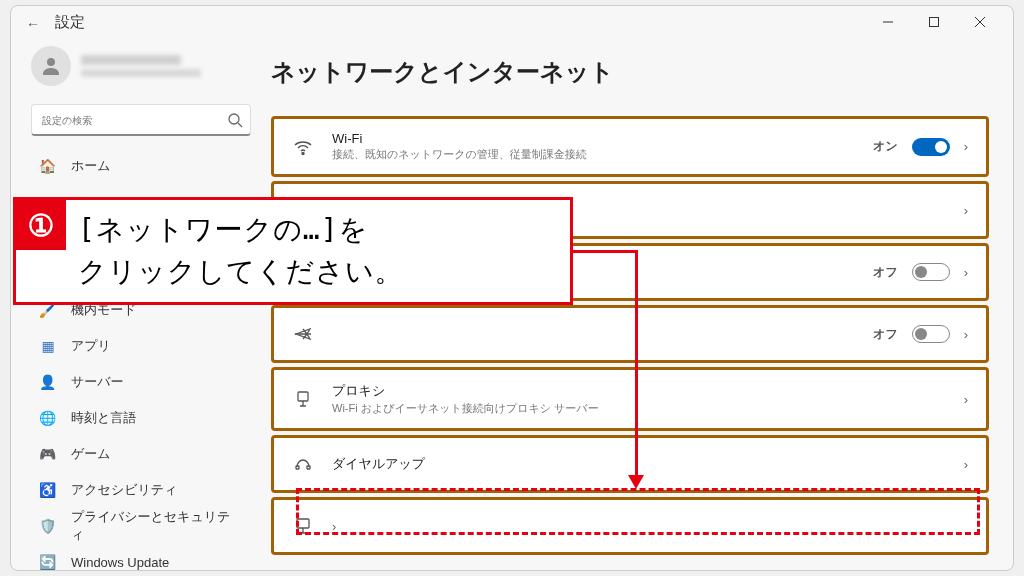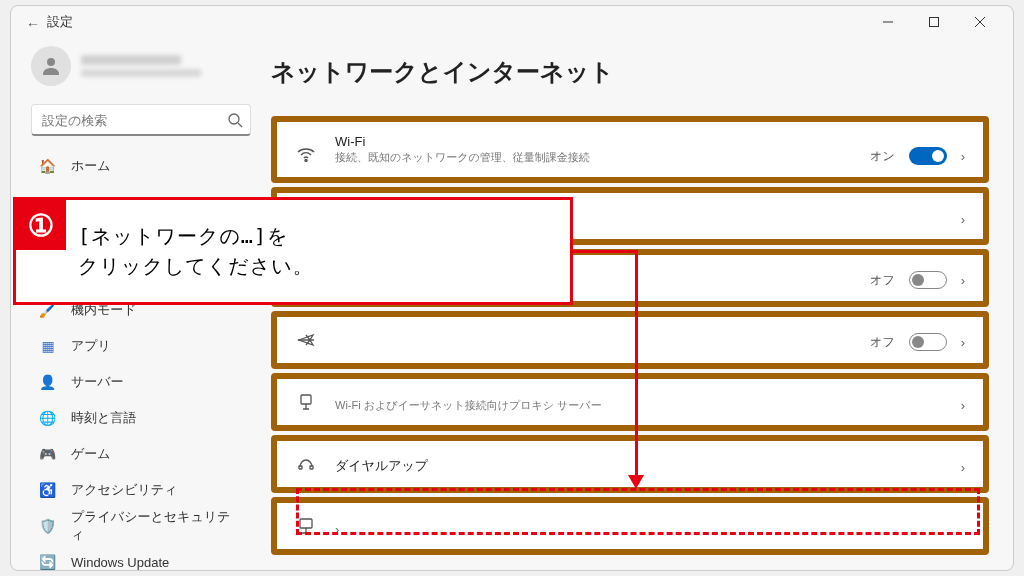--- a/index.html
+++ b/index.html
@@ -1,57 +1,57 @@
 <!DOCTYPE html>
 <html><head>
 <meta charset="utf-8">
 <style>
 * { margin: 0; padding: 0; box-sizing: border-box; font-family: 'Yu Gothic UI', 'Meiryo', sans-serif; }
 body { background: #f0f0f0; width: 1024px; height: 576px; overflow: hidden; position: relative; }
 .window { background: #f7f7f7; border: 1px solid #ccc; border-radius: 8px; width: 1004px; height: 566px; margin: 5px 10px; position: relative; overflow: hidden; }
 .titlebar { height: 32px; display: flex; align-items: center; padding: 0 10px; }
 .back-btn { width: 24px; height: 24px; display: flex; align-items: center; justify-content: center; font-size: 14px; color: #555; cursor: pointer; }
-.title { font-size: 13px; color: #333; margin-left: 2px; }
+.title { font-size: 15px; color: #333; margin-left: 10px; }
 .win-controls { margin-left: auto; display: flex; gap: 0; }
 .win-btn { width: 46px; height: 32px; display: flex; align-items: center; justify-content: center; color: #333; font-size: 10px; }
 .content { display: flex; height: calc(100% - 32px); }
 .sidebar { width: 250px; padding: 0 10px 0 20px; }
 .profile { display: flex; align-items: center; height: 56px; margin-bottom: 10px; }
 .avatar { width: 40px; height: 40px; border-radius: 50%; background: #e0e0e0; display: flex; align-items: center; justify-content: center; }
 .avatar svg { width: 24px; height: 24px; fill: #888; }
 .profile-text { margin-left: 10px; }
 .profile-name { width: 100px; height: 10px; background: #d0d0d0; border-radius: 2px; filter: blur(2px); margin-bottom: 4px; }
 .profile-mail { width: 120px; height: 8px; background: #d8d8d8; border-radius: 2px; filter: blur(2px); }
 .search-box { position: relative; margin-bottom: 12px; }
-.search-input { width: 100%; height: 32px; background: #fff; border: 1px solid #ddd; border-bottom: 2px solid #888; border-radius: 4px; padding: 1px 30px 0 10px; font-size: 13px; color: #666; }
+.search-input { width: 100%; height: 32px; background: #fff; border: 1px solid #ddd; border-bottom: 2px solid #888; border-radius: 4px; padding: 1px 30px 0 10px; font-size: 10px; color: #666; }
 .search-icon { position: absolute; right: 8px; top: 8px; width: 16px; height: 16px; }
 .nav-list { list-style: none; }
 .nav-item { display: flex; align-items: center; height: 36px; padding: 0 8px; border-radius: 4px; font-size: 13px; color: #333; cursor: pointer; position: relative; }
 .nav-item.active::before { content: ''; position: absolute; left: -4px; top: 10px; bottom: 10px; width: 3px; background: #0067c0; border-radius: 2px; }
 .nav-icon { width: 18px; height: 18px; margin-right: 14px; display: flex; align-items: center; justify-content: center; font-size: 14px; }
 .main { flex: 1; padding: 0 24px 0 10px; overflow-y: auto; }
 .page-title { font-size: 24px; font-weight: 600; color: #222; margin: 18px 0 28px 0; }
-.card { background: #fff; border: 6px solid #a16207; border-radius: 4px; margin-bottom: 4px; padding: 12px 18px; display: flex; align-items: flex-end; min-height: 58px; cursor: pointer; }
+.card { background: #fff; border: 3px solid #a16207; border-radius: 4px; margin-bottom: 4px; padding: 12px 18px; display: flex; align-items: center; min-height: 58px; cursor: pointer; }
 .card-icon { width: 22px; height: 22px; margin-right: 18px; color: #555; display: flex; align-items: center; justify-content: center; }
 .card-body { flex: 1; }
 .card-title { font-size: 13px; color: #222; }
 .card-sub { font-size: 11px; color: #777; margin-top: 1px; }
 .card-right { display: flex; align-items: center; gap: 14px; }
-.status-label { font-size: 12px; color: #555; }
+.status-label { font-size: 12px; color: #555; font-weight: bold; }
 .toggle { width: 38px; height: 18px; border-radius: 10px; position: relative; }
 .toggle.on { background: #0067c0; }
 .toggle.off { background: #fff; border: 1px solid #888; }
 .toggle::after { content: ''; position: absolute; width: 12px; height: 12px; border-radius: 50%; top: 2px; }
 .toggle.on::after { background: #fff; right: 3px; top: 3px; }
 .toggle.off::after { background: #888; left: 2px; top: 2px; }
 .chevron { font-size: 13px; color: #666; }
 
 .annotation-box { position: absolute; left: 13px; top: 197px; width: 560px; height: 108px; background: #fff; border: 3px solid #e60012; z-index: 50; display: flex; }
 .annotation-num { width: 50px; height: 50px; background: #e60012; color: #fff; font-size: 30px; font-weight: bold; display: flex; align-items: center; justify-content: center; }
-.annotation-text { flex: 1; display: flex; align-items: center; padding: 0 12px; font-size: 20px; line-height: 1.5; letter-spacing: 1px; font-family: 'MS Gothic', monospace; }
+.annotation-text { flex: 1; display: flex; align-items: center; padding: 0 12px; font-size: 28px; line-height: 1.5; letter-spacing: 1px; font-family: 'MS Gothic', monospace; }
 .arrow-line-h { position: absolute; left: 573px; top: 250px; width: 65px; height: 3px; background: #e60012; z-index: 40; }
 .arrow-line-v { position: absolute; left: 635px; top: 250px; width: 3px; height: 230px; background: #e60012; z-index: 40; }
 .arrow-head { position: absolute; left: 628px; top: 475px; width: 0; height: 0; border-left: 8px solid transparent; border-right: 8px solid transparent; border-top: 14px solid #e60012; z-index: 40; }
 .highlight-box { position: absolute; left: 296px; top: 488px; width: 684px; height: 47px; border: 3px dashed #e60012; z-index: 40; pointer-events: none; }
 </style>
 </head>
 <body>
 
 <div class="window">
   <div class="titlebar">
@@ -222,20 +222,21 @@
       </div>
 
       <div class="card">
         <div class="card-icon">
             <svg width="18" height="18" viewBox="0 0 18 18" fill="none" stroke="#555" stroke-width="1.3">
               <rect x="4" y="2" width="10" height="9" rx="1"></rect>
               <path d="M9 11v5M6 16h6"></path>
             </svg>
           </div>
         <div class="card-body">
+          <div class="card-title">プロキシ</div>
           <div class="card-sub">Wi-Fi およびイーサネット接続向けプロキシ サーバー</div>
         </div>
         <div class="card-right">
             <span class="chevron">›</span>
           </div>
       </div>
 
       <div class="card">
         <div class="card-icon">
             <svg width="18" height="18" viewBox="0 0 18 18" fill="none" stroke="#555" stroke-width="1.3">

